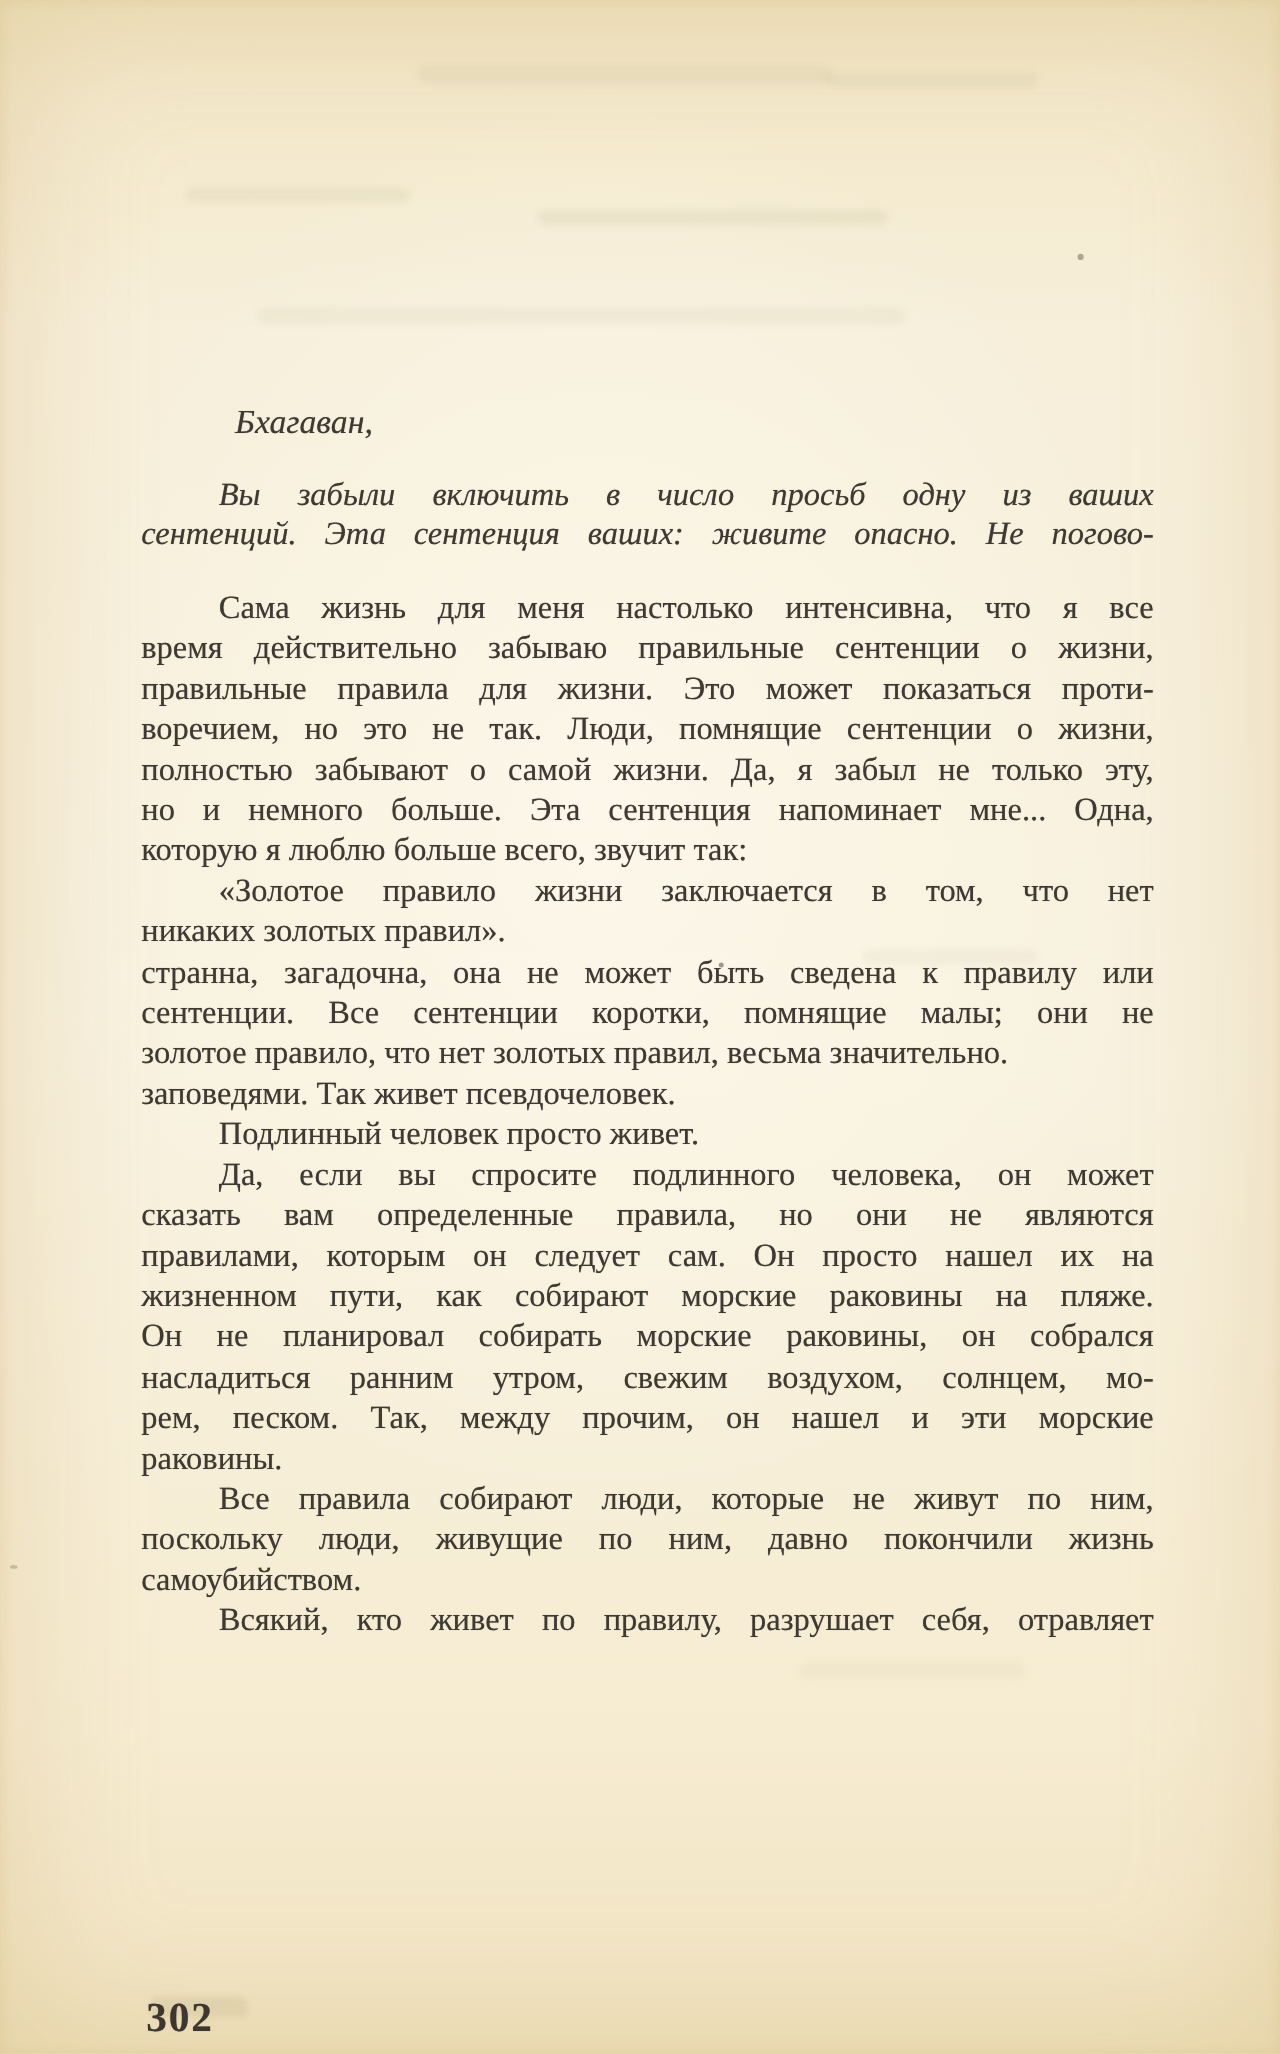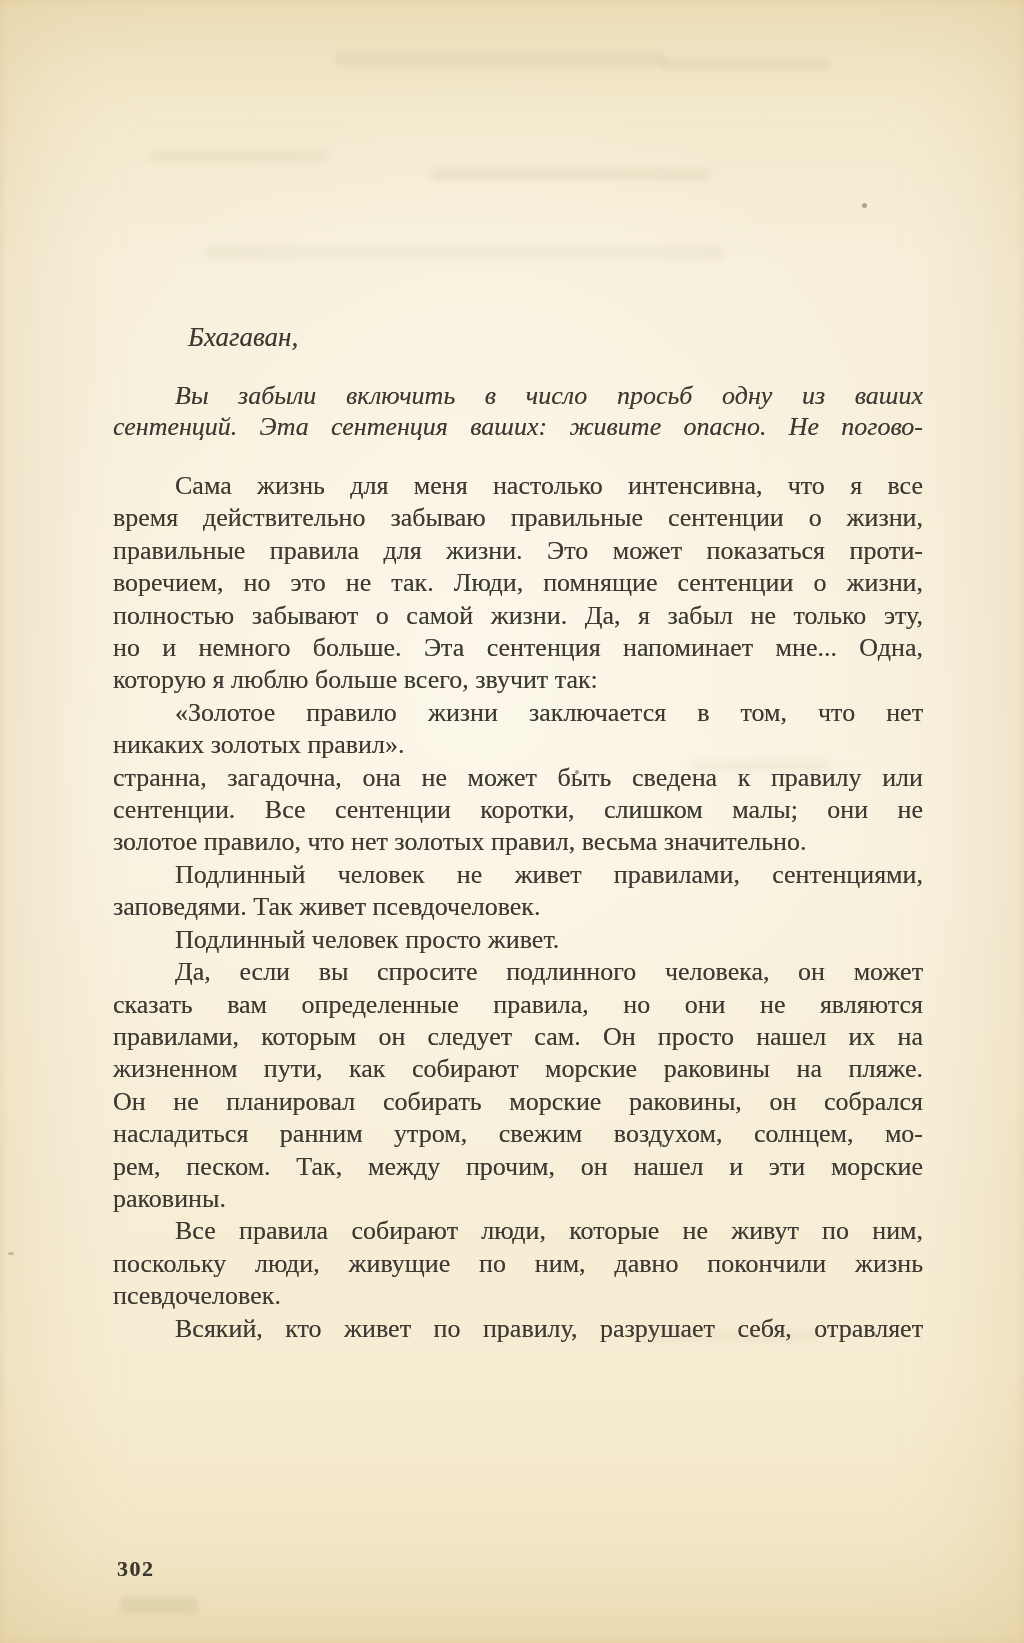--- a/index.html
+++ b/index.html
@@ -33,22 +33,22 @@
   .question-block .line{font-style:italic;font-size:26px;line-height:31px}
   .answer-block{margin-top:28px}
   .answer-block .line{font-size:26px;line-height:32.4px}
   .line{
     text-align:justify;text-align-last:justify;white-space:nowrap;
     text-shadow:0 0 .6px rgba(62,58,51,.6);
   }
   .line.first{text-indent:62px}
   .line.last{text-align-last:left}
   .pagenum{
-    position:absolute;left:117px;top:1556px;z-index:2;
-    font-size:22px;font-weight:bold;color:#3c3831;letter-spacing:1.5px;
+    position:absolute;left:117px;top:1597px;z-index:2;
+    font-size:33px;font-weight:bold;color:#3c3831;letter-spacing:1.5px;
     text-shadow:0 0 .6px rgba(62,58,51,.6);
   }
   .ghost{position:absolute;z-index:0;filter:blur(3px);border-radius:6px;background:rgba(148,144,98,.09)}
   .g1{left:335px;top:52px;width:330px;height:15px}
   .g2{left:660px;top:58px;width:170px;height:12px}
   .g3{left:148px;top:150px;width:180px;height:12px}
   .g4{left:430px;top:168px;width:280px;height:12px;background:rgba(148,150,104,.11)}
   .g5{left:205px;top:246px;width:520px;height:13px;background:rgba(148,144,98,.07)}
   .g6{left:690px;top:760px;width:140px;height:11px;background:rgba(148,144,98,.07)}
   .g7{left:640px;top:1330px;width:180px;height:12px;background:rgba(148,144,98,.06)}
@@ -91,44 +91,43 @@
           <div class="line">полностью забывают о самой жизни. Да, я забыл не только эту,</div>
           <div class="line">но и немного больше. Эта сентенция напоминает мне... Одна,</div>
           <div class="line last">которую я люблю больше всего, звучит так:</div>
         </div>
         <div class="para">
           <div class="line first">«Золотое правило жизни заключается в том, что нет</div>
           <div class="line last">никаких золотых правил».</div>
         </div>
         <div class="para">
           <div class="line">странна, загадочна, она не может быть сведена к правилу или</div>
-          <div class="line">сентенции. Все сентенции коротки, слишком малы; они не</div>
+          <div class="line">сентенции. Все сентенции коротки, помнящие малы; они не</div>
           <div class="line last">золотое правило, что нет золотых правил, весьма значительно.</div>
         </div>
         <div class="para">
-          <div class="line first">Подлинный человек не живет правилами, сентенциями,</div>
           <div class="line last">заповедями. Так живет псевдочеловек.</div>
         </div>
         <div class="para">
           <div class="line first last">Подлинный человек просто живет.</div>
         </div>
         <div class="para">
           <div class="line first">Да, если вы спросите подлинного человека, он может</div>
           <div class="line">сказать вам определенные правила, но они не являются</div>
           <div class="line">правилами, которым он следует сам. Он просто нашел их на</div>
           <div class="line">жизненном пути, как собирают морские раковины на пляже.</div>
           <div class="line">Он не планировал собирать морские раковины, он собрался</div>
           <div class="line">насладиться ранним утром, свежим воздухом, солнцем, мо-</div>
           <div class="line">рем, песком. Так, между прочим, он нашел и эти морские</div>
           <div class="line last">раковины.</div>
         </div>
         <div class="para">
           <div class="line first">Все правила собирают люди, которые не живут по ним,</div>
           <div class="line">поскольку люди, живущие по ним, давно покончили жизнь</div>
-          <div class="line last">псевдочеловек.</div>
+          <div class="line last">самоубийством.</div>
         </div>
         <div class="para">
           <div class="line first">Всякий, кто живет по правилу, разрушает себя, отравляет</div>
         </div>
       </div>
   </div>
 
   <div class="pagenum">302</div>
 </div>
 

